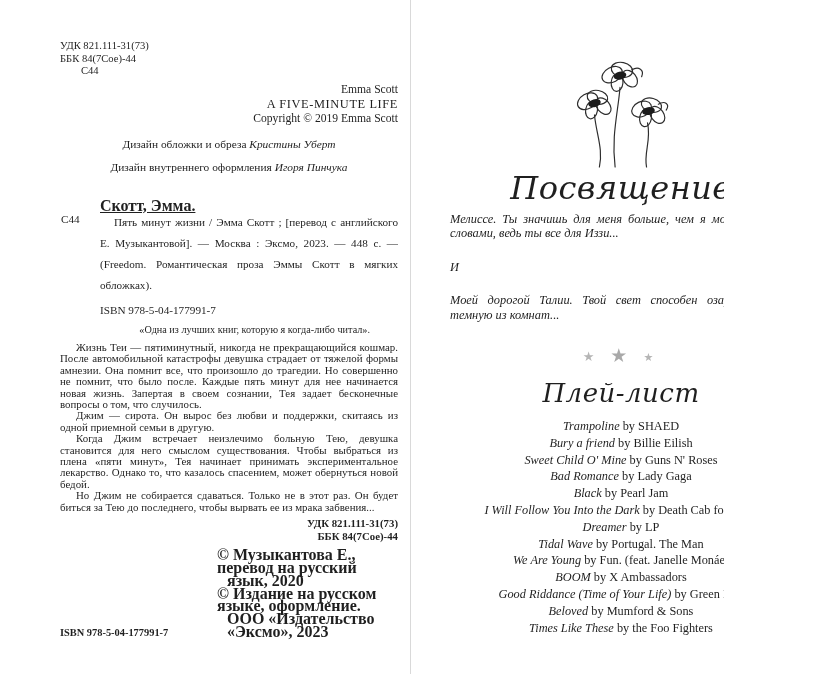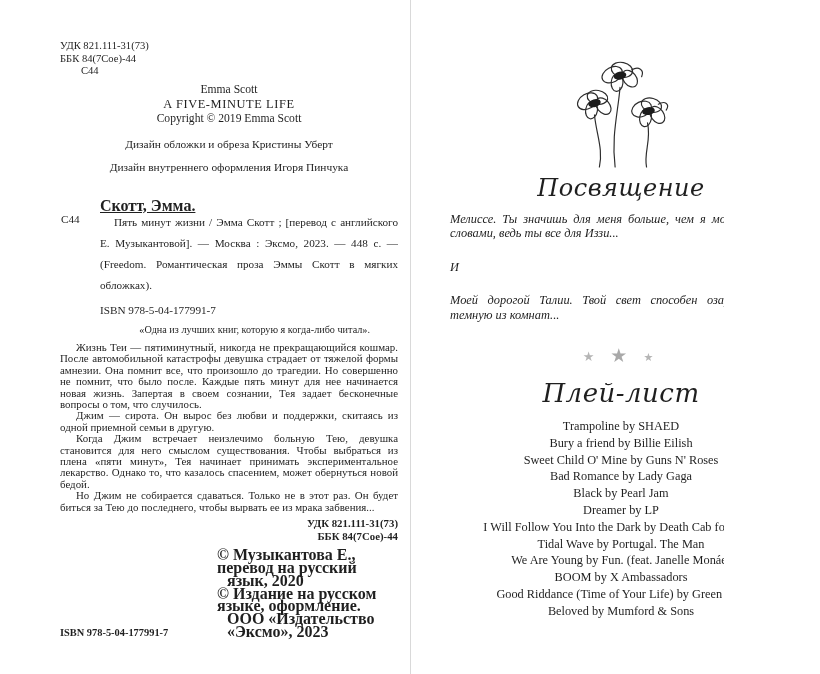--- a/index.html
+++ b/index.html
@@ -4,43 +4,43 @@
 <style>
   html,body{margin:0;padding:0;background:#ffffff;}
   .spread{position:relative;width:724px;height:674px;background:#ffffff;overflow:hidden;
           font-family:"Liberation Serif", serif;color:#1f1f1f;}
   .gutter{position:absolute;left:410px;top:0;width:1px;height:674px;background:#d9d9d9;}
 
   
   .left-page{position:absolute;left:60px;top:40px;width:338px;}
   .udk-block{font-size:10.6px;line-height:12.6px;}
   .udk-block .code-indent{padding-left:21px;}
-  .title-block{margin-top:5px;text-align:center;font-size:11.6px;line-height:14.6px;}
+  .title-block{margin-top:5px;text-align:right;font-size:11.6px;line-height:14.6px;}
   .book-title-en{font-size:12.4px;letter-spacing:0.6px;}
   .design-line{margin-top:11px;text-align:center;font-size:11.4px;}
-  .it{text-align:right;}
+  .it{font-style:italic;text-align:right;}
   .catalog{position:relative;margin-top:26px;}
   .catalog-author{margin-left:40px;font-weight:bold;font-size:16px;line-height:13.4px;text-decoration:underline;}
   .catalog-code{position:absolute;left:1px;top:14px;font-size:11.2px;}
   .catalog-entry{margin-left:40px;font-size:11.2px;line-height:21px;text-align:justify;text-indent:14px;}
   .isbn-top{margin-top:8px;margin-left:40px;font-size:11.2px;}
   .quote-block{margin-top:7px;text-align:right;padding-right:28px;font-size:10.2px;line-height:13px;}
   .annotation{margin-top:6px;font-size:10.9px;line-height:11.4px;text-align:justify;}
   .annotation p{margin:0;text-indent:16px;}
   .udk-bottom{margin-top:4px;text-align:right;font-weight:bold;font-size:10.8px;line-height:12.6px;}
   .imprint-footer{position:relative;margin-top:7px;min-height:52px;}
   .copyright-block{margin-left:157px;font-weight:bold;font-size:16px;line-height:12.8px;}
   .cp-cont{padding-left:10px;}
   .isbn-bottom{position:absolute;left:0;bottom:1px;font-weight:bold;font-size:10.4px;}
 
   
   .right-page{position:absolute;left:448px;top:58px;width:346px;}
   .poppies{display:block;margin:0 auto;}
   .script-heading{text-align:center;font-family:"DejaVu Serif", serif;font-style:italic;
-                  font-size:24px;line-height:28px;letter-spacing:0.5px;}
+                  font-size:32px;line-height:28px;letter-spacing:0.5px;}
   .dedication-heading{margin-top:6px;}
   .dedication{margin-top:10px;font-size:12.4px;line-height:14.4px;font-style:italic;text-align:justify;}
   .dedication .ded-p{margin:0 0 0 2px;}
   .ded-and{margin:19px 0 19px 2px !important;}
   .stars{margin-top:21px;text-align:center;color:#b5b5b5;letter-spacing:6px;}
   .star-s{font-size:13px;}
   .star-m{font-size:19px;color:#a9a9a9;position:relative;top:1px;}
   .star-xs{font-size:11px;}
   .playlist-heading{margin-top:13px;font-size:26px;}
   .playlist{margin-top:11px;text-align:center;font-size:12.3px;line-height:16.8px;}
@@ -154,22 +154,23 @@
     </div>
 
     <div class="script-heading playlist-heading">Плей-лист</div>
 
     <div class="playlist">
       <div class="track"><span class="it">Trampoline</span> <span>by SHAED</span></div>
       <div class="track"><span class="it">Bury a friend</span> <span>by Billie Eilish</span></div>
       <div class="track"><span class="it">Sweet Child O' Mine</span> <span>by Guns N' Roses</span></div>
       <div class="track"><span class="it">Bad Romance</span> <span>by Lady Gaga</span></div>
       <div class="track"><span class="it">Black</span> <span>by Pearl Jam</span></div>
+      <div class="track"><span class="it">I Will Follow You Into the Dark</span> <span>by Death Cab for Cutie</span></div>
       <div class="track"><span class="it">Dreamer</span> <span>by LP</span></div>
-      <div class="track"><span class="it">I Will Follow You Into the Dark</span> <span>by Death Cab for Cutie</span></div>
       <div class="track"><span class="it">Tidal Wave</span> <span>by Portugal. The Man</span></div>
       <div class="track"><span class="it">We Are Young</span> <span>by Fun. (feat. Janelle Monáe)</span></div>
       <div class="track"><span class="it">BOOM</span> <span>by X Ambassadors</span></div>
       <div class="track"><span class="it">Good Riddance (Time of Your Life)</span> <span>by Green Day</span></div>
       <div class="track"><span class="it">Beloved</span> <span>by Mumford &amp; Sons</span></div>
+      <div class="track"><span class="it">Times Like These</span> <span>by the Foo Fighters</span></div>
     </div>
   </div>
 </div>
 
 </body></html>

